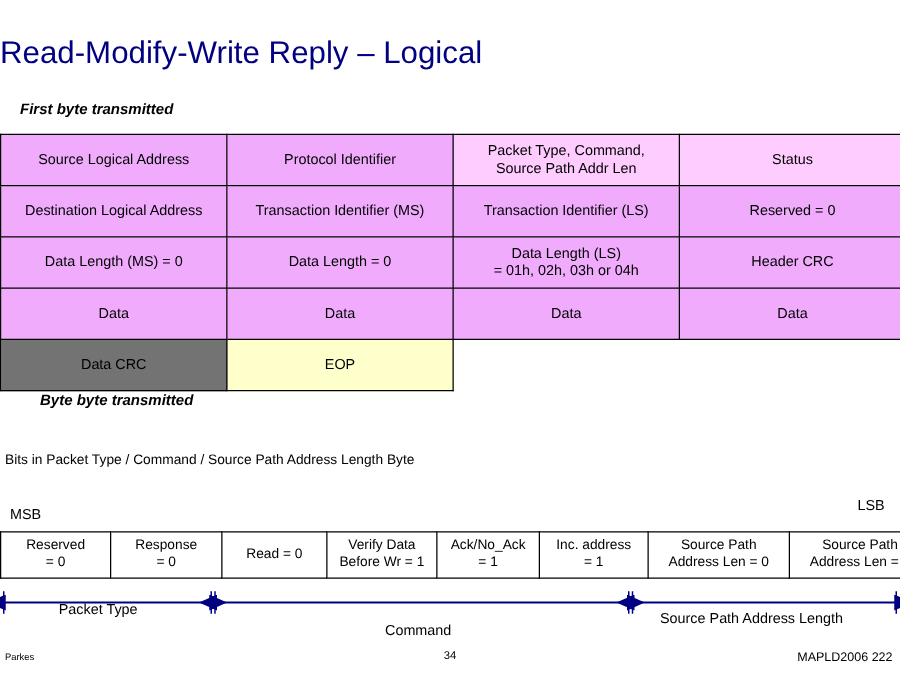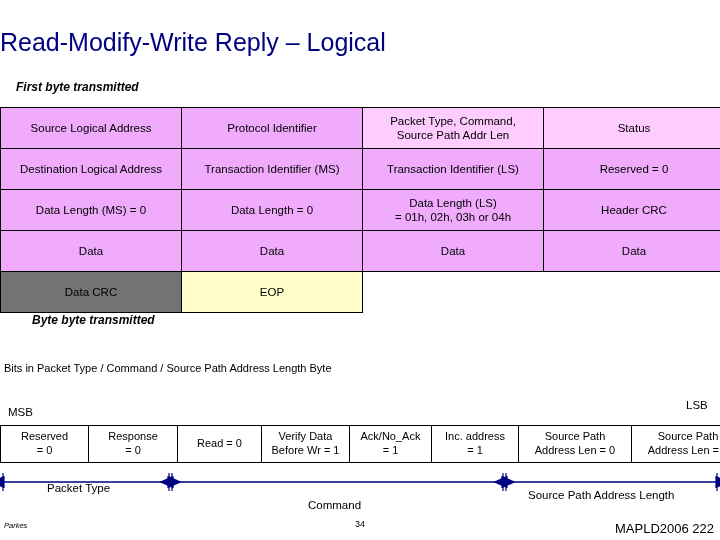--- a/index.html
+++ b/index.html
@@ -51,23 +51,23 @@
   }
   table.bits td{
     border:1px solid #000000;background:#ffffff;
     text-align:center;vertical-align:middle;
     font-size:11px;height:36px;padding:0 1px;line-height:1.25;
   }
 
   .brackets{position:absolute;top:470px;left:0;width:720px;height:45px;}
   .grp-label{position:absolute;font-size:11.5px;}
 
-  .footer-left{position:absolute;left:4px;top:521px;font-size:7.5px;font-style:italic;}
+  .footer-left{position:absolute;left:4px;top:521px;font-size:7.5px;}
   .footer-center{position:absolute;left:0;width:720px;text-align:center;top:519px;font-size:9px;}
-  .footer-right{position:absolute;right:6px;top:521px;font-size:13px;padding-left:40px;}
+  .footer-right{position:absolute;right:6px;top:521px;font-size:10px;padding-left:40px;}
 </style>
 </head>
 <body>
 
 <div class="title">Read-Modify-Write Reply – Logical</div>
 
 <div class="first-byte">First byte transmitted</div>
 
 <table class="packet">
   <tbody>

